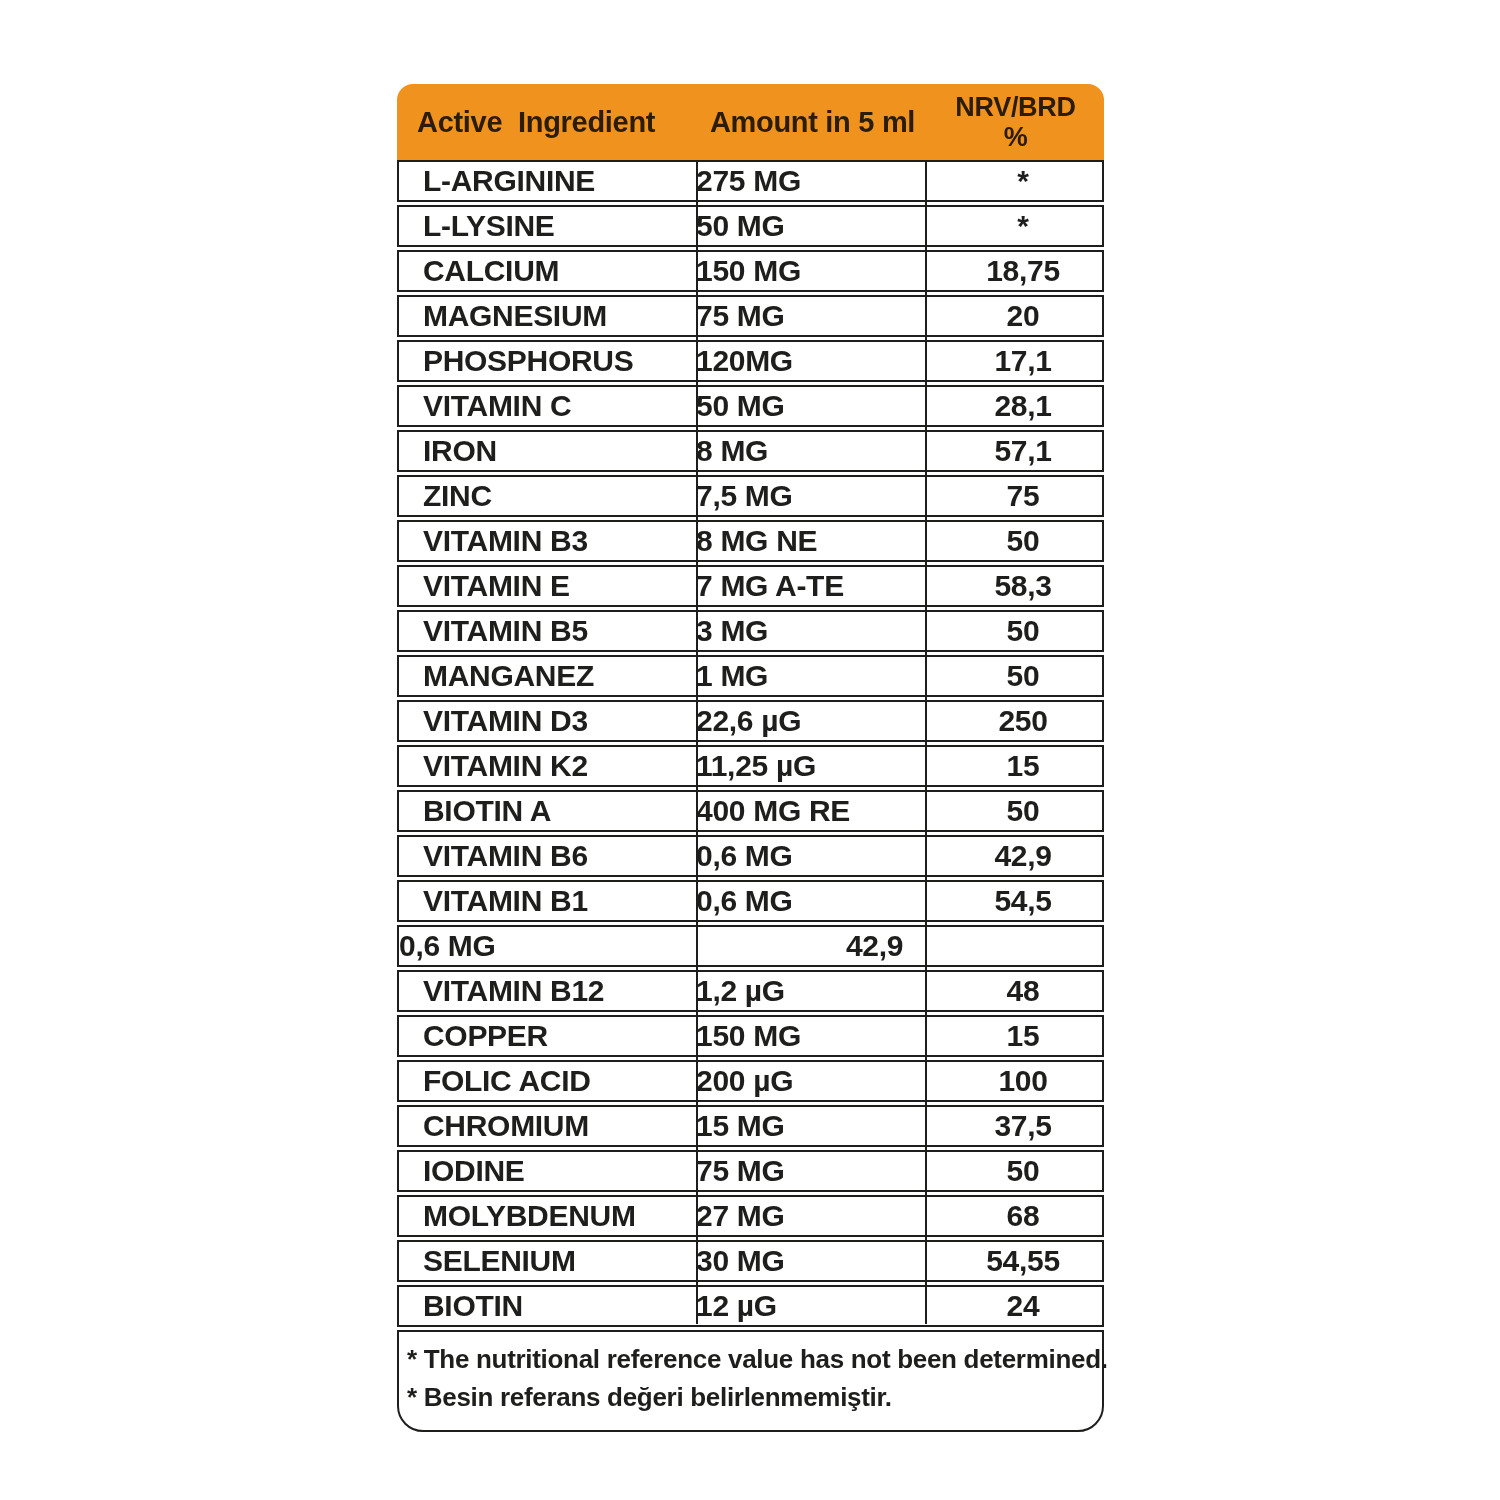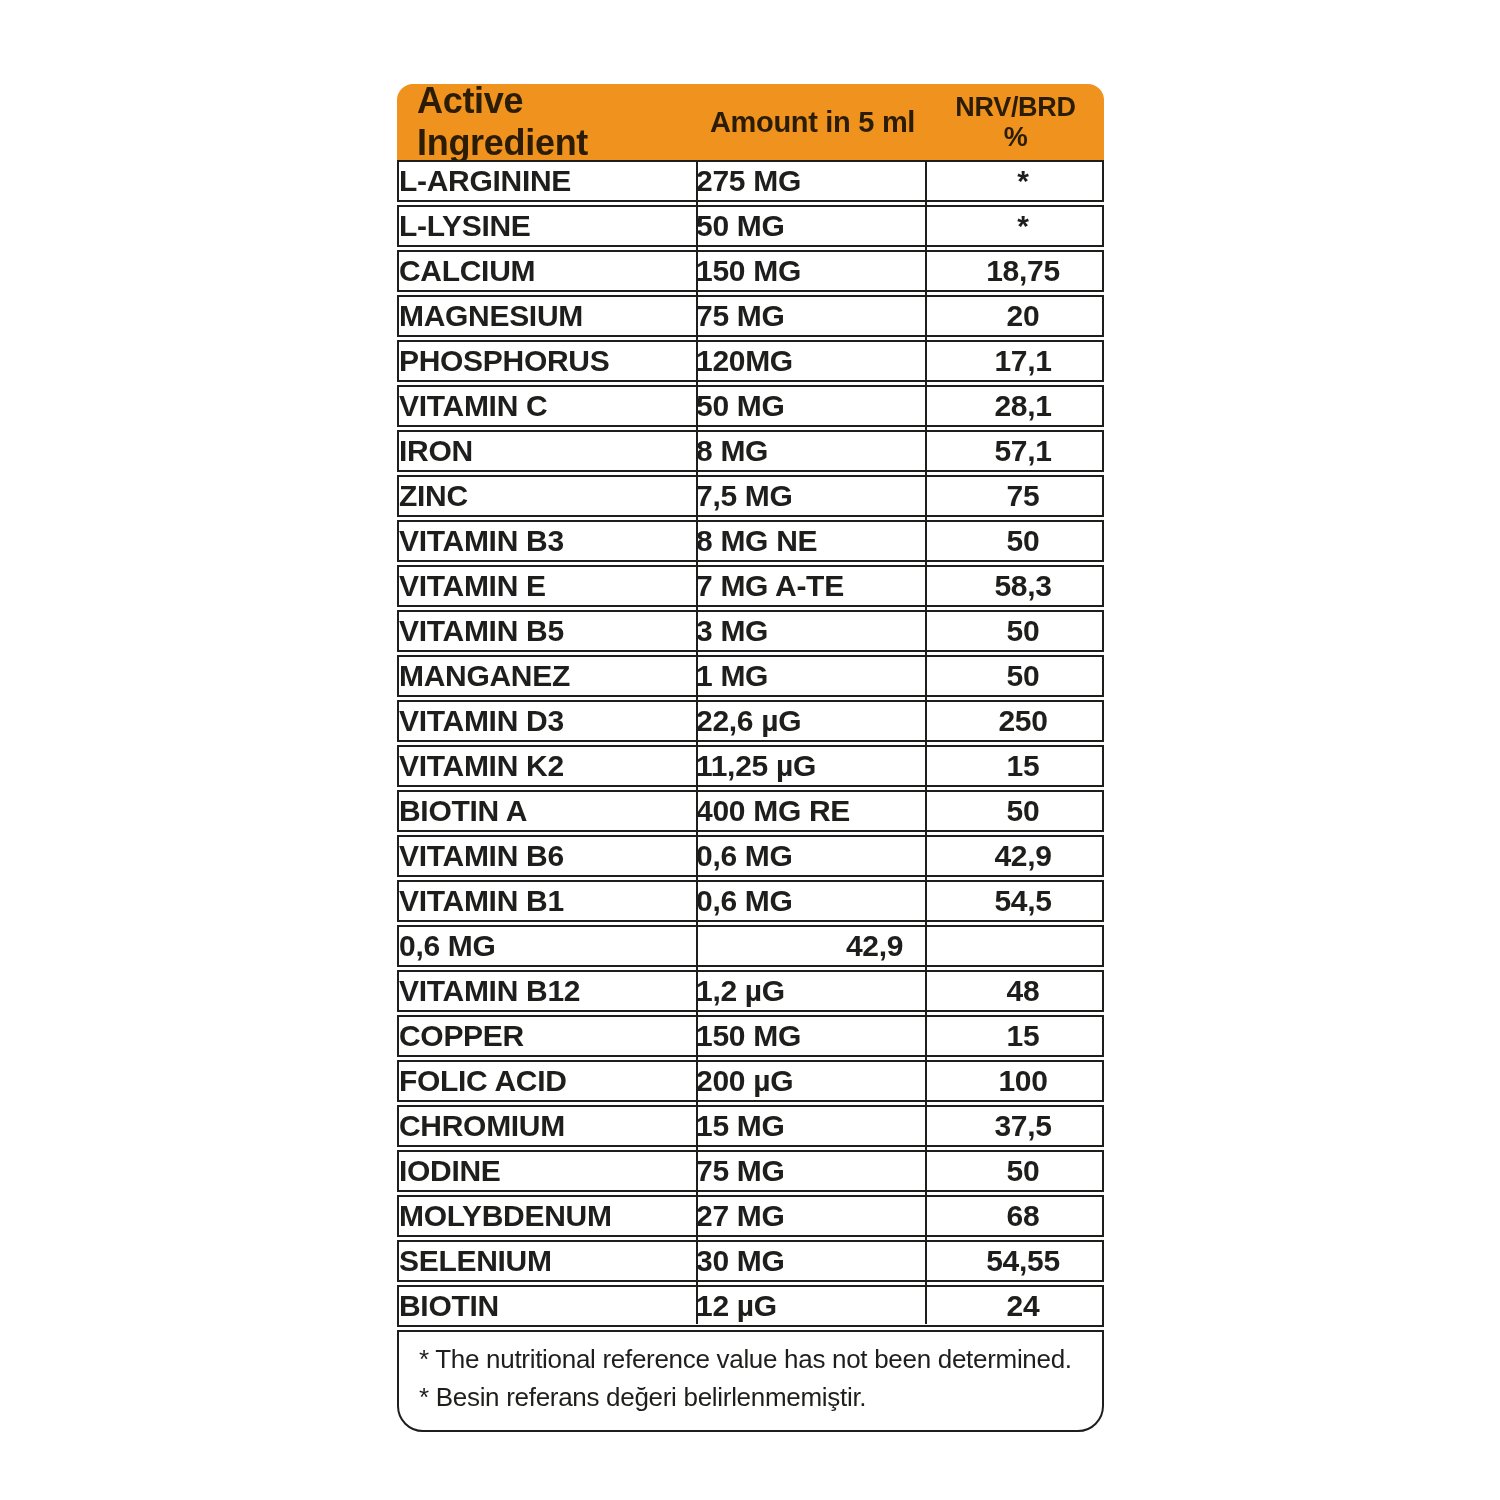--- a/index.html
+++ b/index.html
@@ -22,21 +22,21 @@
     display:flex;
     height:76px;
     background:var(--header-bg);
     border-radius:16px 16px 0 0;
     color:var(--header-text);
     font-weight:bold;
     align-items:center;
   }
   .th{letter-spacing:-0.3px;}
   .th.col-name{
-    width:301px; padding-left:20px; font-size:36px; word-spacing:8px;
+    width:301px; padding-left:20px; font-size:29px; word-spacing:8px;
     text-align:left;
   }
   .th.col-amount{
     width:229px; text-align:center; font-size:29px;
   }
   .th.col-nrv{
     width:177px; text-align:center; font-size:27px; line-height:1.12;
   }
 
   
@@ -53,31 +53,31 @@
     height:42px;
     margin-bottom:3px;
     border:2px solid var(--border-c);
     background:#ffffff;
     align-items:center;
     font-weight:bold;
     font-size:30px;
     letter-spacing:-0.3px;
   }
   .cell{white-space:nowrap; overflow:visible;}
-  .cell.c-name{width:297px; padding-left:0; text-align:left;}
+  .cell.c-name{width:297px; padding-left:24px; text-align:left;}
   .cell.c-amount{width:248px; text-align:left;}
   .cell.c-nrv{flex:1; text-align:center;}
 
   
   .tfoot{
     border:2px solid var(--border-c);
     border-radius:0 0 26px 26px;
     background:#ffffff;
-    padding:8px 14px 14px 20px;
-    font-weight:normal;
+    padding:8px 14px 14px 8px;
+    font-weight:bold;
     font-size:26px;
     letter-spacing:-0.3px;
     line-height:38px;
   }
   .footnote{white-space:nowrap;}
 </style>
 </head>
 <body>
 
 <div class="label-table">

